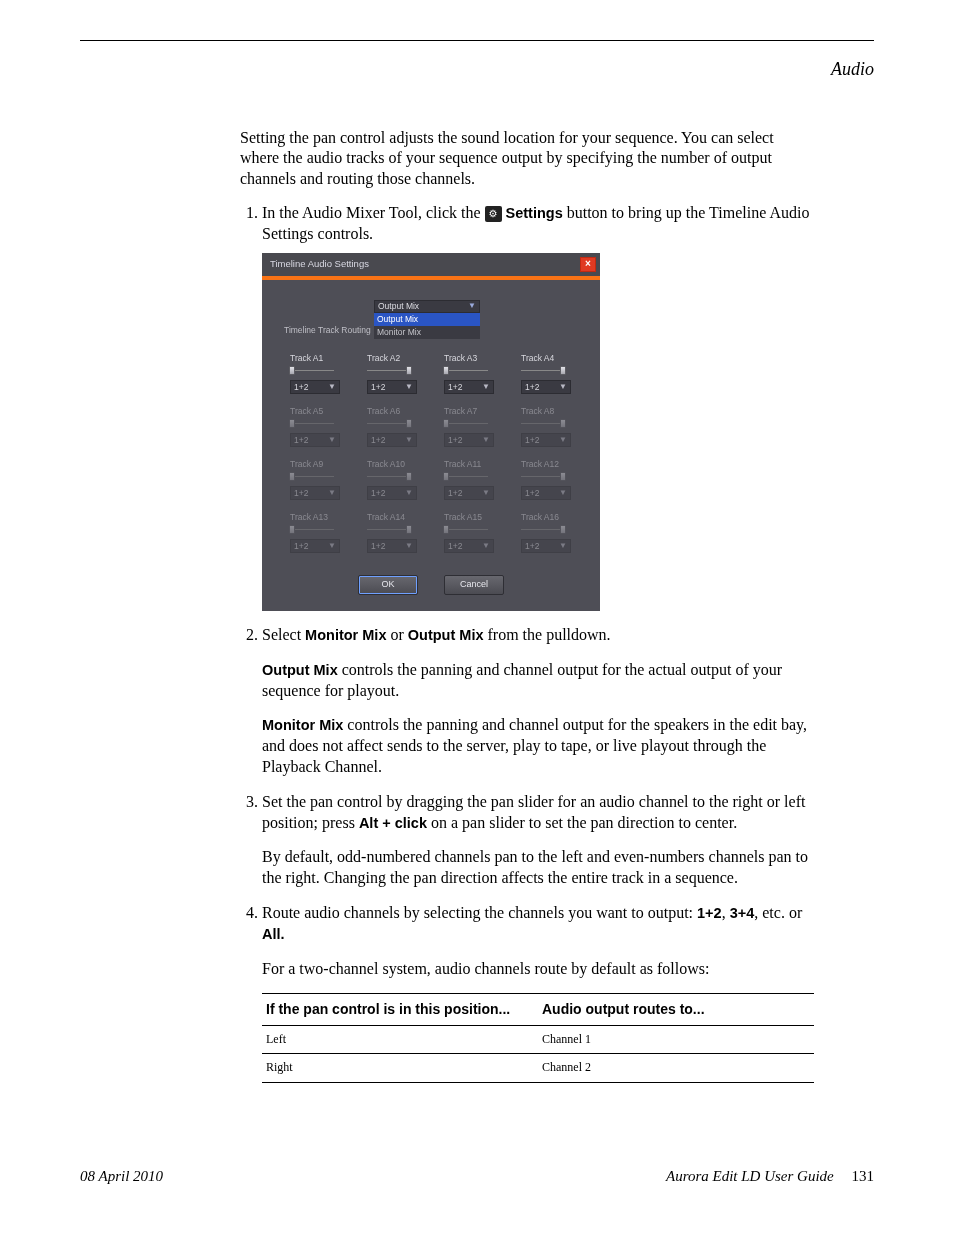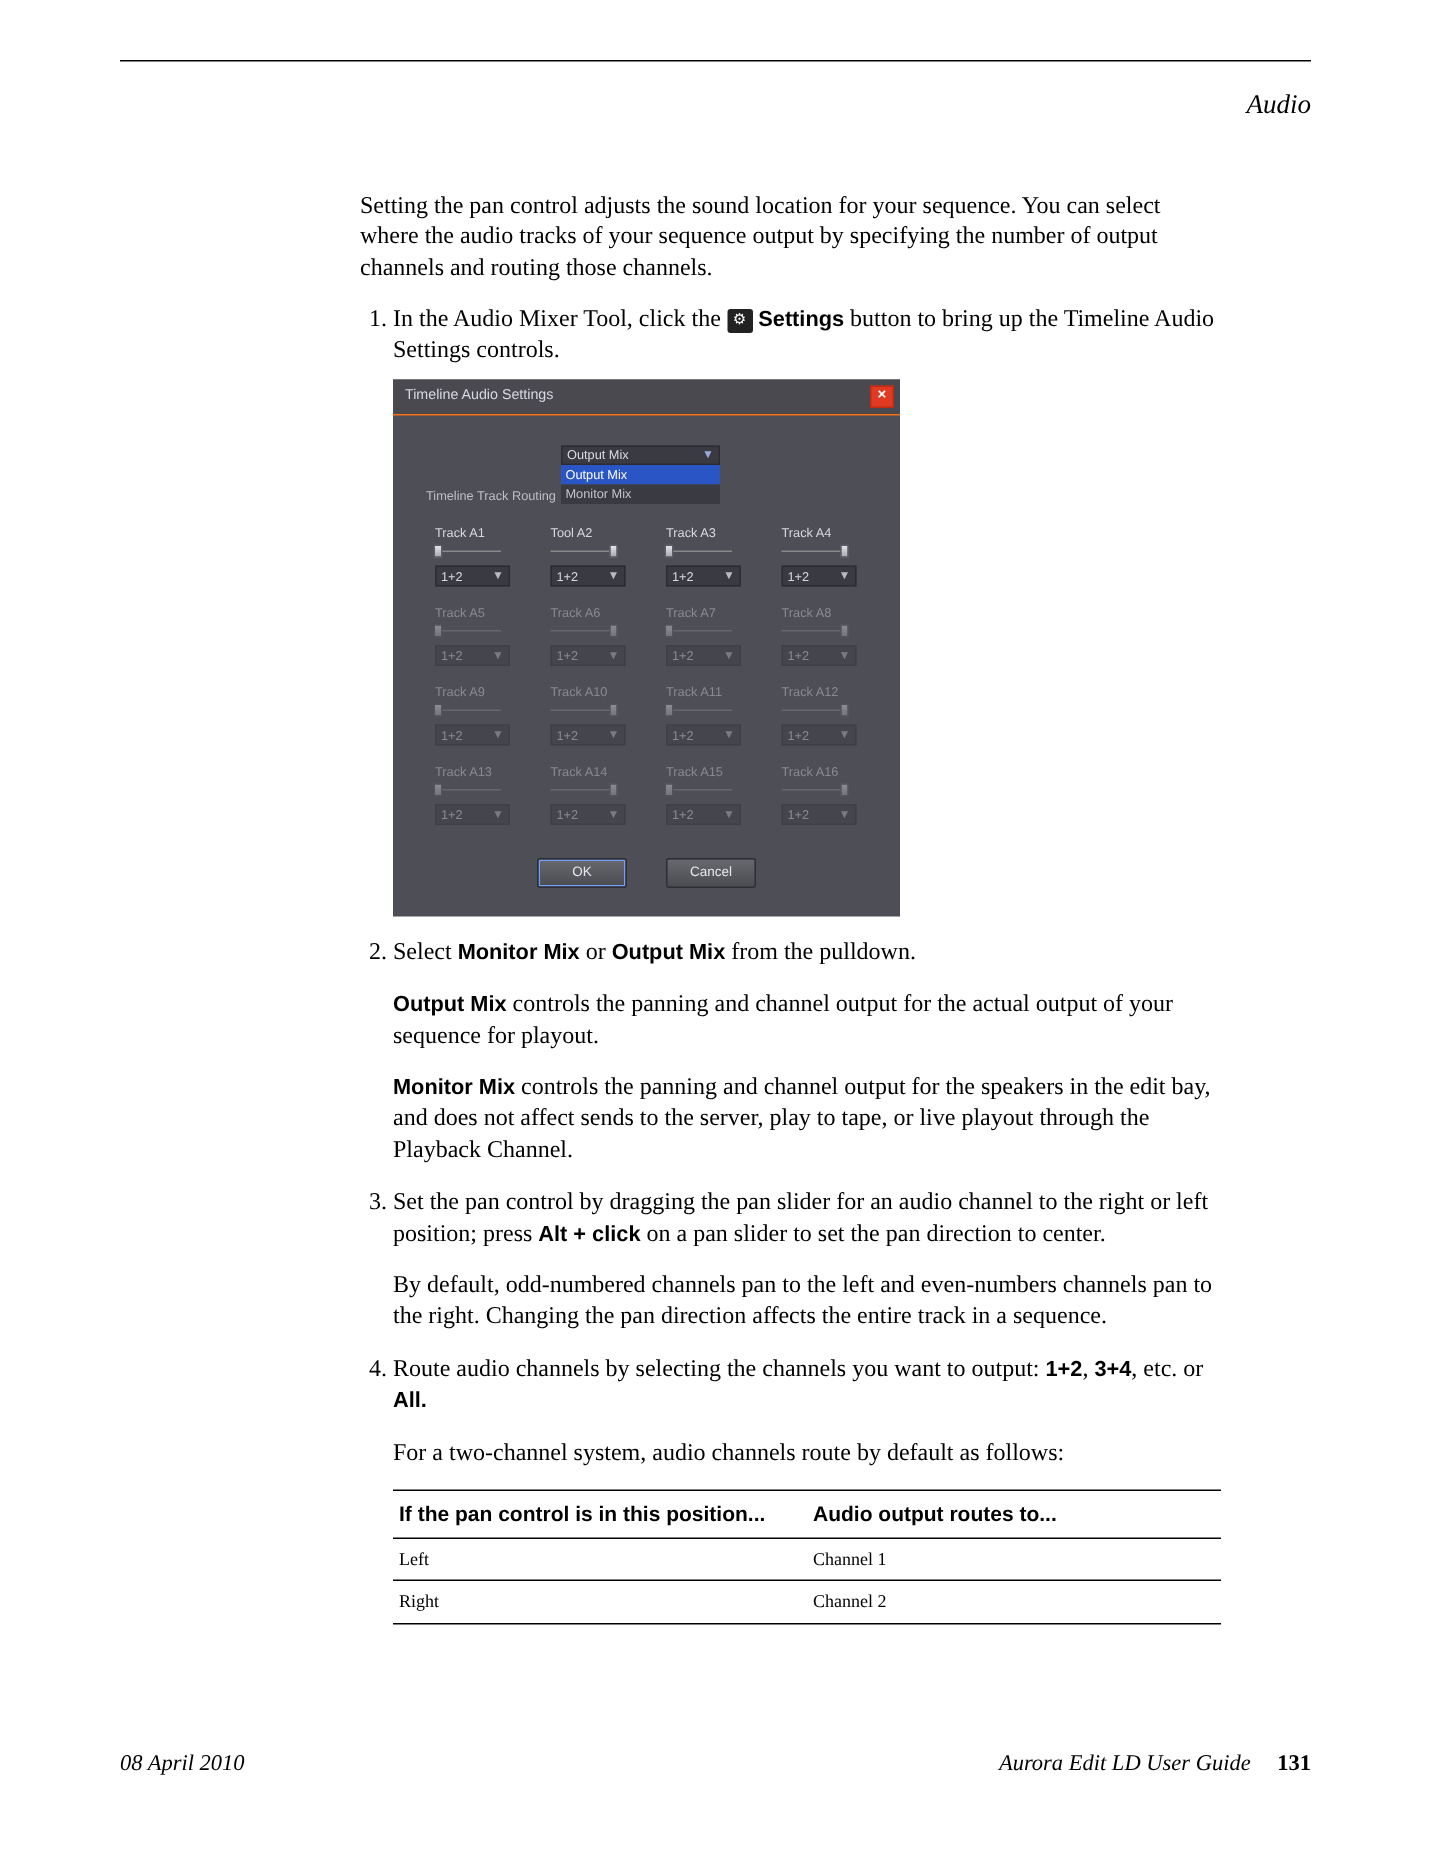--- a/index.html
+++ b/index.html
@@ -61,21 +61,21 @@
     font-size: 9px;
     color: #dcdcdc;
     position: relative;
   }
   .ss-titlebar {
     display: flex;
     justify-content: space-between;
     align-items: center;
     padding: 4px 4px 4px 8px;
     background: #49494f;
-    border-bottom: 1px solid #f97316;
+    border-bottom: 4px solid #f97316;
   }
   .ss-title { color: #d8d8e2; font-size: 9.5px; }
   .ss-close {
     width: 14px; height: 13px;
     background: #e03a22;
     color: #fff;
     font-weight: bold;
     font-size: 10px;
     text-align: center;
     line-height: 12px;
@@ -213,21 +213,21 @@
   .footer {
     position: absolute;
     left: 80px; right: 80px;
     bottom: 50px;
     display: flex;
     justify-content: space-between;
     font-style: italic;
     font-size: 15px;
   }
   .footer .right { font-style: italic; }
-  .footer .pnum { font-style: normal; font-weight: bold; margin-left: 14px; }
+  .footer .pnum { font-style: normal; font-weight: normal; margin-left: 14px; }
 </style>
 </head>
 <body>
 
 <div class="page">
   <div class="rule"></div>
   <div class="header-label">Audio</div>
 
   <div class="body-text">
     <p class="para">Setting the pan control adjusts the sound location for your sequence. You can select where the audio tracks of your sequence output by specifying the number of output channels and routing those channels.</p>
@@ -257,21 +257,21 @@
             </div>
             <div class="ss-fieldset-label">Timeline Track Routing</div>
             <div class="ss-grid" id="ss-grid">
                 <div><div class="track-label">Track A1</div><div class="pan left">
                     <div class="rail"></div>
                     <div class="thumb"></div>
                   </div><div class="small-dd">
                     <span>1+2</span>
                     <span class="arrow">▼</span>
                   </div></div>
-                <div><div class="track-label">Tool A2</div><div class="pan right">
+                <div><div class="track-label">Track A2</div><div class="pan right">
                     <div class="rail"></div>
                     <div class="thumb"></div>
                   </div><div class="small-dd">
                     <span>1+2</span>
                     <span class="arrow">▼</span>
                   </div></div>
                 <div><div class="track-label">Track A3</div><div class="pan left">
                     <div class="rail"></div>
                     <div class="thumb"></div>
                   </div><div class="small-dd">

